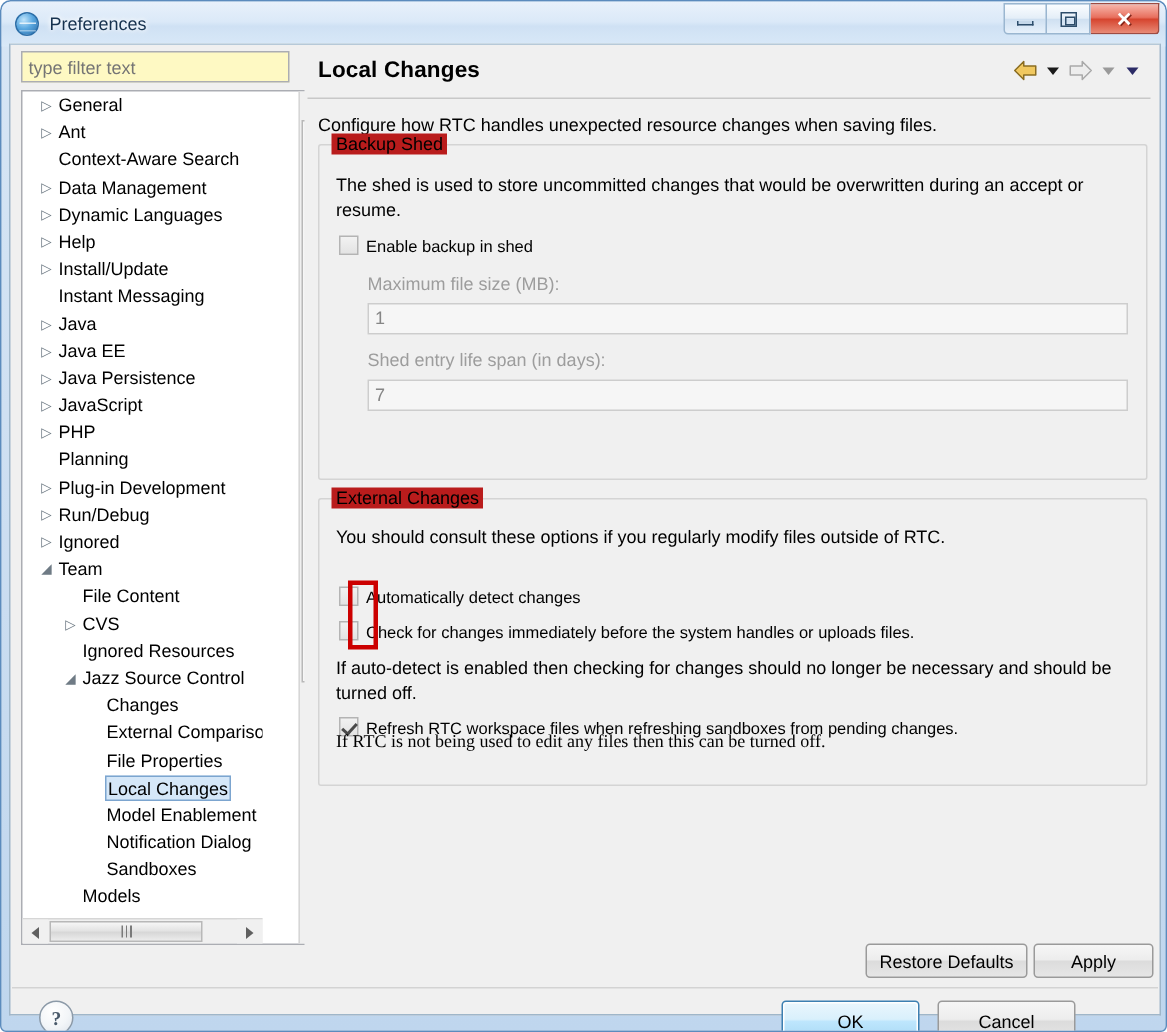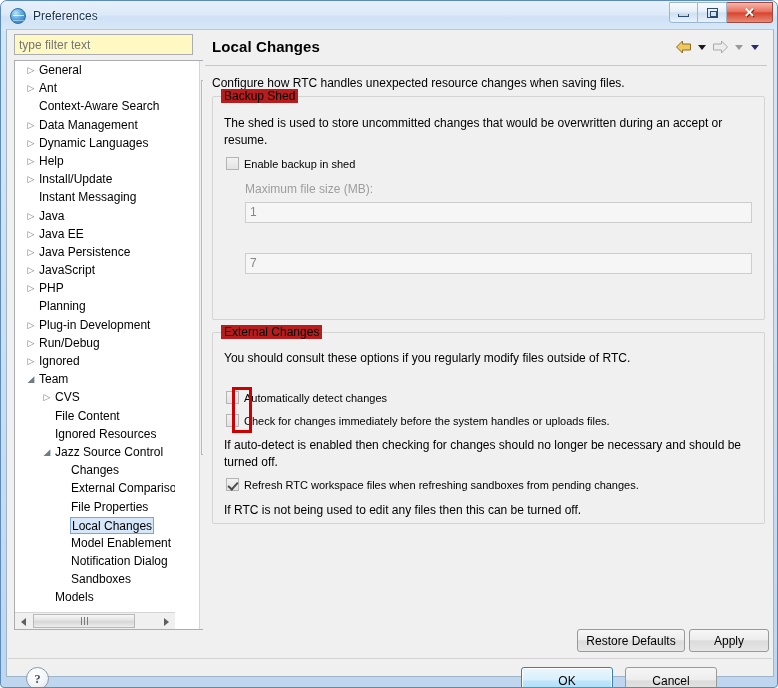--- a/index.html
+++ b/index.html
@@ -494,22 +494,22 @@
             <div class="tree-item ind-0"><span class="tw">▷</span><span class="lbl">Java</span></div>
             <div class="tree-item ind-0"><span class="tw">▷</span><span class="lbl">Java EE</span></div>
             <div class="tree-item ind-0"><span class="tw">▷</span><span class="lbl">Java Persistence</span></div>
             <div class="tree-item ind-0"><span class="tw">▷</span><span class="lbl">JavaScript</span></div>
             <div class="tree-item ind-0"><span class="tw">▷</span><span class="lbl">PHP</span></div>
             <div class="tree-item ind-0"><span class="tw tw-none"></span><span class="lbl">Planning</span></div>
             <div class="tree-item ind-0"><span class="tw">▷</span><span class="lbl">Plug-in Development</span></div>
             <div class="tree-item ind-0"><span class="tw">▷</span><span class="lbl">Run/Debug</span></div>
             <div class="tree-item ind-0"><span class="tw">▷</span><span class="lbl">Ignored</span></div>
             <div class="tree-item ind-0"><span class="tw">◢</span><span class="lbl">Team</span></div>
+            <div class="tree-item ind-1"><span class="tw tw-none"></span><span class="lbl">File Content</span></div>
             <div class="tree-item ind-1"><span class="tw">▷</span><span class="lbl">CVS</span></div>
-            <div class="tree-item ind-1"><span class="tw tw-none"></span><span class="lbl">File Content</span></div>
             <div class="tree-item ind-1"><span class="tw tw-none"></span><span class="lbl">Ignored Resources</span></div>
             <div class="tree-item ind-1"><span class="tw">◢</span><span class="lbl">Jazz Source Control</span></div>
             <div class="tree-item ind-2"><span class="tw tw-none"></span><span class="lbl">Changes</span></div>
             <div class="tree-item ind-2"><span class="tw tw-none"></span><span class="lbl">External Comparison</span></div>
             <div class="tree-item ind-2"><span class="tw tw-none"></span><span class="lbl">File Properties</span></div>
             <div class="tree-item ind-2 selected"><span class="tw tw-none"></span><span class="lbl">Local Changes</span></div>
             <div class="tree-item ind-2"><span class="tw tw-none"></span><span class="lbl">Model Enablement</span></div>
             <div class="tree-item ind-2"><span class="tw tw-none"></span><span class="lbl">Notification Dialog</span></div>
             <div class="tree-item ind-2"><span class="tw tw-none"></span><span class="lbl">Sandboxes</span></div>
             <div class="tree-item ind-1"><span class="tw tw-none"></span><span class="lbl">Models</span></div>
@@ -570,20 +570,21 @@
 
         <div class="body-text" style="left:11px; top:18px; width:525px; line-height:17px;">The shed is used to store uncommitted changes that would be overwritten during an accept or resume.</div>
 
         <div class="cb-row" style="left:13px; top:60px;">
           <span class="cb"></span><span class="cbl">Enable backup in shed</span>
         </div>
 
         <div class="body-text gray-text" style="left:32px; top:85px;">Maximum file size (MB):</div>
         <div class="txt-disabled" style="left:32px; top:105px; width:507px;">1</div>
 
+        <div class="body-text gray-text" style="left:32px; top:136px;">Shed entry life span (in days):</div>
         <div class="txt-disabled" style="left:32px; top:156px; width:507px;">7</div>
       </div>
 
       <div class="group" id="group-external">
         <span class="glegend">External Changes</span>
 
         <div class="body-text" style="left:11px; top:18px;">You should consult these options if you regularly modify files outside of RTC.</div>
 
         <div class="cb-row" style="left:13px; top:58px;">
           <span class="cb"></span><span class="cbl">Automatically detect changes</span>
@@ -594,21 +595,21 @@
         </div>
 
         <div id="red-box" style="border-color: rgb(204, 0, 0);"></div>
 
         <div class="body-text" style="left:11px; top:104px; width:524px; line-height:17px;">If auto-detect is enabled then checking for changes should no longer be necessary and should be turned off.</div>
 
         <div class="cb-row" style="left:13px; top:145px;">
           <span class="cb checked"></span><span class="cbl">Refresh RTC workspace files when refreshing sandboxes from pending changes.</span>
         </div>
 
-        <div class="body-text" style="left:11px; top:170px;">If RTC is not being used to edit any files then this can be turned off.</div>
+        <div class="body-text" style="left:11px; top:154px;font-family:Liberation Serif, serif;">If RTC is not being used to edit any files then this can be turned off.</div>
       </div>
     </div>
 
     <div id="btnbar-upper">
       <div class="btn" id="btn-restore">Restore Defaults</div>
       <div class="btn" id="btn-apply">Apply</div>
     </div>
 
     <div id="sep-line"></div>
 

